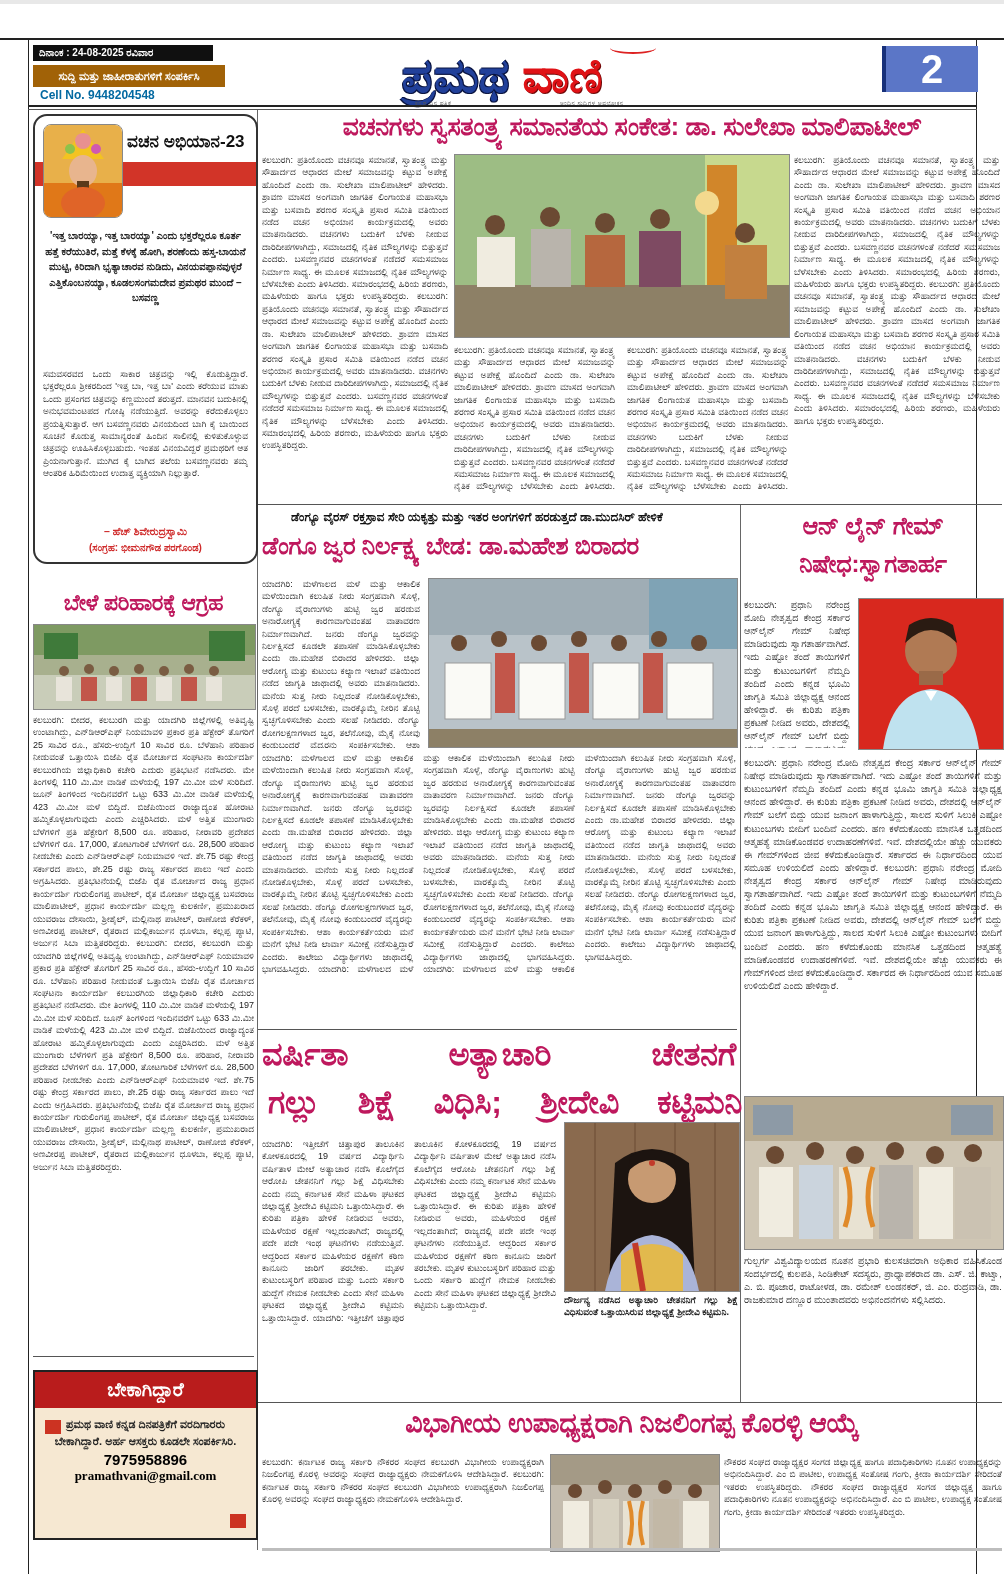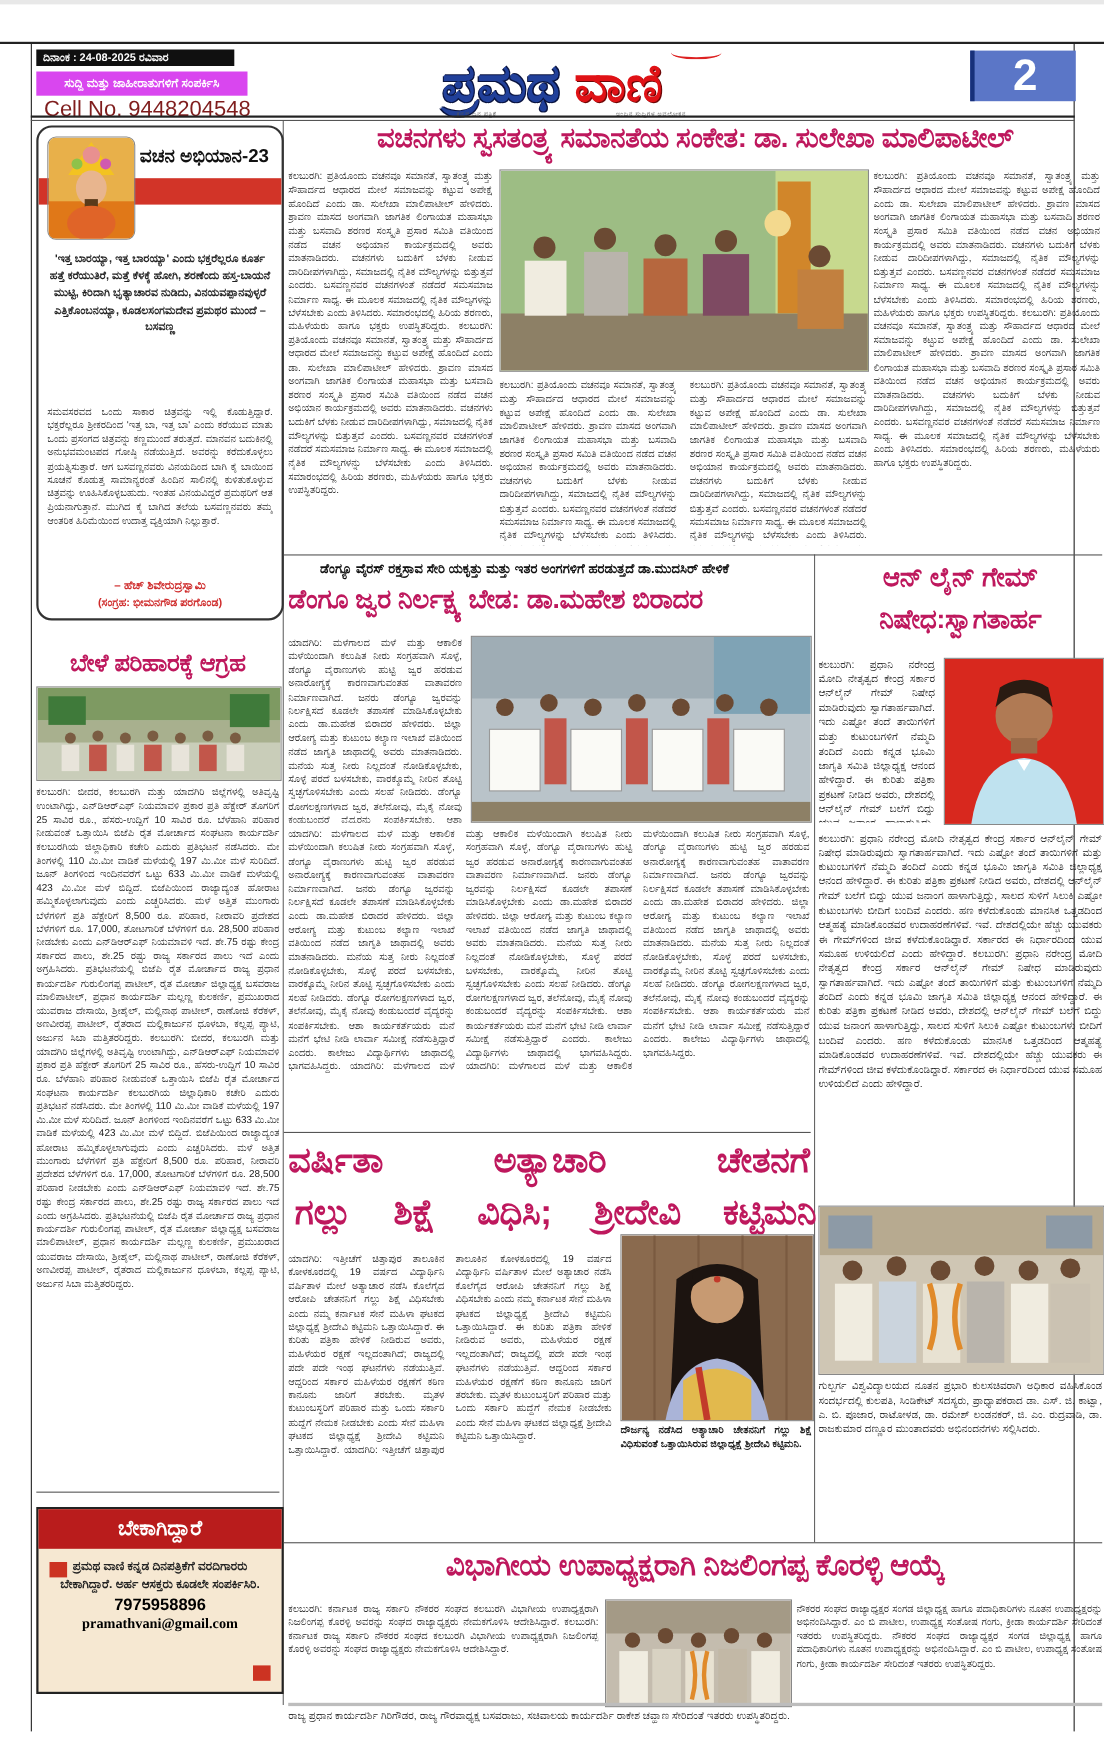--- a/index.html
+++ b/index.html
@@ -7,22 +7,22 @@
         font-family:"Liberation Sans","DejaVu Sans",sans-serif;color:#111;overflow:hidden;}
   .abs{position:absolute;}
   .rule{background:#222;}
   .body-txt{font-size:9px;line-height:1.38;text-align:justify;color:#1c1c1c;overflow:hidden;}
   .headline{font-weight:800;color:#be185d;letter-spacing:-0.3px;}
   .center{text-align:center;}
   .ph{overflow:hidden;border:1px solid #888;}
   .ph svg{display:block;width:100%;height:100%;}
   
   .date-bar{background:#101010;color:#fff;font-size:10px;font-weight:700;padding:2px 6px;}
-  .red-banner{background:#d946ef;color:#fff;font-size:11px;font-weight:700;display:flex;align-items:center;justify-content:center;text-align:center;}
-  .cell-no{font-size:20px;font-weight:400;color:#7f1d1d;}
+  .red-banner{background:#a16207;color:#fff;font-size:11px;font-weight:700;display:flex;align-items:center;justify-content:center;text-align:center;}
+  .cell-no{font-size:12px;font-weight:700;color:#0369a1;}
   .masthead{white-space:nowrap;font-weight:800;font-size:47px;line-height:1;}
   .mast-1{color:#21409a;text-shadow:1px 1px 0 #0a1440,-1px 1px 0 #0a1440,1px -1px 0 #0a1440;}
   .mast-2{color:#e01216;text-shadow:1px 1px 0 #6e0707;}
   .tagline{font-size:6px;color:#555;letter-spacing:.5px;}
   .page-box{background:#5b76c7;color:#fff;font-weight:800;font-size:40px;display:flex;align-items:center;justify-content:center;border-left:4px solid #17307a;}
   
   .v-box{border:2px solid #333;border-radius:14px;overflow:hidden;background:#fff;}
   .v-band{position:absolute;left:0;right:0;top:46px;height:24px;background:#d23428;}
   .v-title{position:absolute;left:92px;top:16px;font-size:17px;font-weight:800;color:#111;}
   .v-quote{position:absolute;left:8px;right:8px;top:112px;font-size:10px;line-height:1.55;text-align:center;color:#222;font-weight:600;}
@@ -292,15 +292,14 @@
         <rect x="102" y="44" width="26" height="50" fill="#c2b8a6"></rect>
         <rect x="132" y="46" width="26" height="48" fill="#f0ece0"></rect>
       </g>
       <path d="M78 46 q6 22 0 44" stroke="#e08a2a" stroke-width="4" fill="none"></path>
       <path d="M92 46 q-6 22 0 44" stroke="#e08a2a" stroke-width="4" fill="none"></path>
     </svg>
   </div>
   <div class="abs body-txt" style="left:724px;top:1452px;width:278px;height:90px;">ನೌಕರರ ಸಂಘದ ರಾಜ್ಯಾಧ್ಯಕ್ಷರ ಸಂಗಡ ಜಿಲ್ಲಾಧ್ಯಕ್ಷ ಹಾಗೂ ಪದಾಧಿಕಾರಿಗಳು ನೂತನ ಉಪಾಧ್ಯಕ್ಷರನ್ನು ಅಭಿನಂದಿಸಿದ್ದಾರೆ. ಎಂ ಬಿ ಪಾಟೀಲ, ಉಪಾಧ್ಯಕ್ಷ ಸಂತೋಷ ಗಂಗು, ಕ್ರೀಡಾ ಕಾರ್ಯದರ್ಶಿ ಸೇರಿದಂತೆ ಇತರರು ಉಪಸ್ಥಿತರಿದ್ದರು. ನೌಕರರ ಸಂಘದ ರಾಜ್ಯಾಧ್ಯಕ್ಷರ ಸಂಗಡ ಜಿಲ್ಲಾಧ್ಯಕ್ಷ ಹಾಗೂ ಪದಾಧಿಕಾರಿಗಳು ನೂತನ ಉಪಾಧ್ಯಕ್ಷರನ್ನು ಅಭಿನಂದಿಸಿದ್ದಾರೆ. ಎಂ ಬಿ ಪಾಟೀಲ, ಉಪಾಧ್ಯಕ್ಷ ಸಂತೋಷ ಗಂಗು, ಕ್ರೀಡಾ ಕಾರ್ಯದರ್ಶಿ ಸೇರಿದಂತೆ ಇತರರು ಉಪಸ್ಥಿತರಿದ್ದರು.</div>
 
   <div class="abs" style="left:262px;top:1544px;width:740px;height:3px;background:#bdbdbd;"></div>
-  <div class="abs body-txt" style="left:262px;top:1550px;width:740px;height:28px;font-size:9.5px;">ರಾಜ್ಯ ಪ್ರಧಾನ ಕಾರ್ಯದರ್ಶಿ ಗಿರಿಗೌಡರ, ರಾಜ್ಯ ಗೌರವಾಧ್ಯಕ್ಷ ಬಸವರಾಜು, ಸಚಿವಾಲಯ ಕಾರ್ಯದರ್ಶಿ ರಾಕೇಶ ಚವ್ಹಾಣ ಸೇರಿದಂತೆ ಇತರರು ಉಪಸ್ಥಿತರಿದ್ದರು.</div>
 
 </div>
 
 </body></html>

